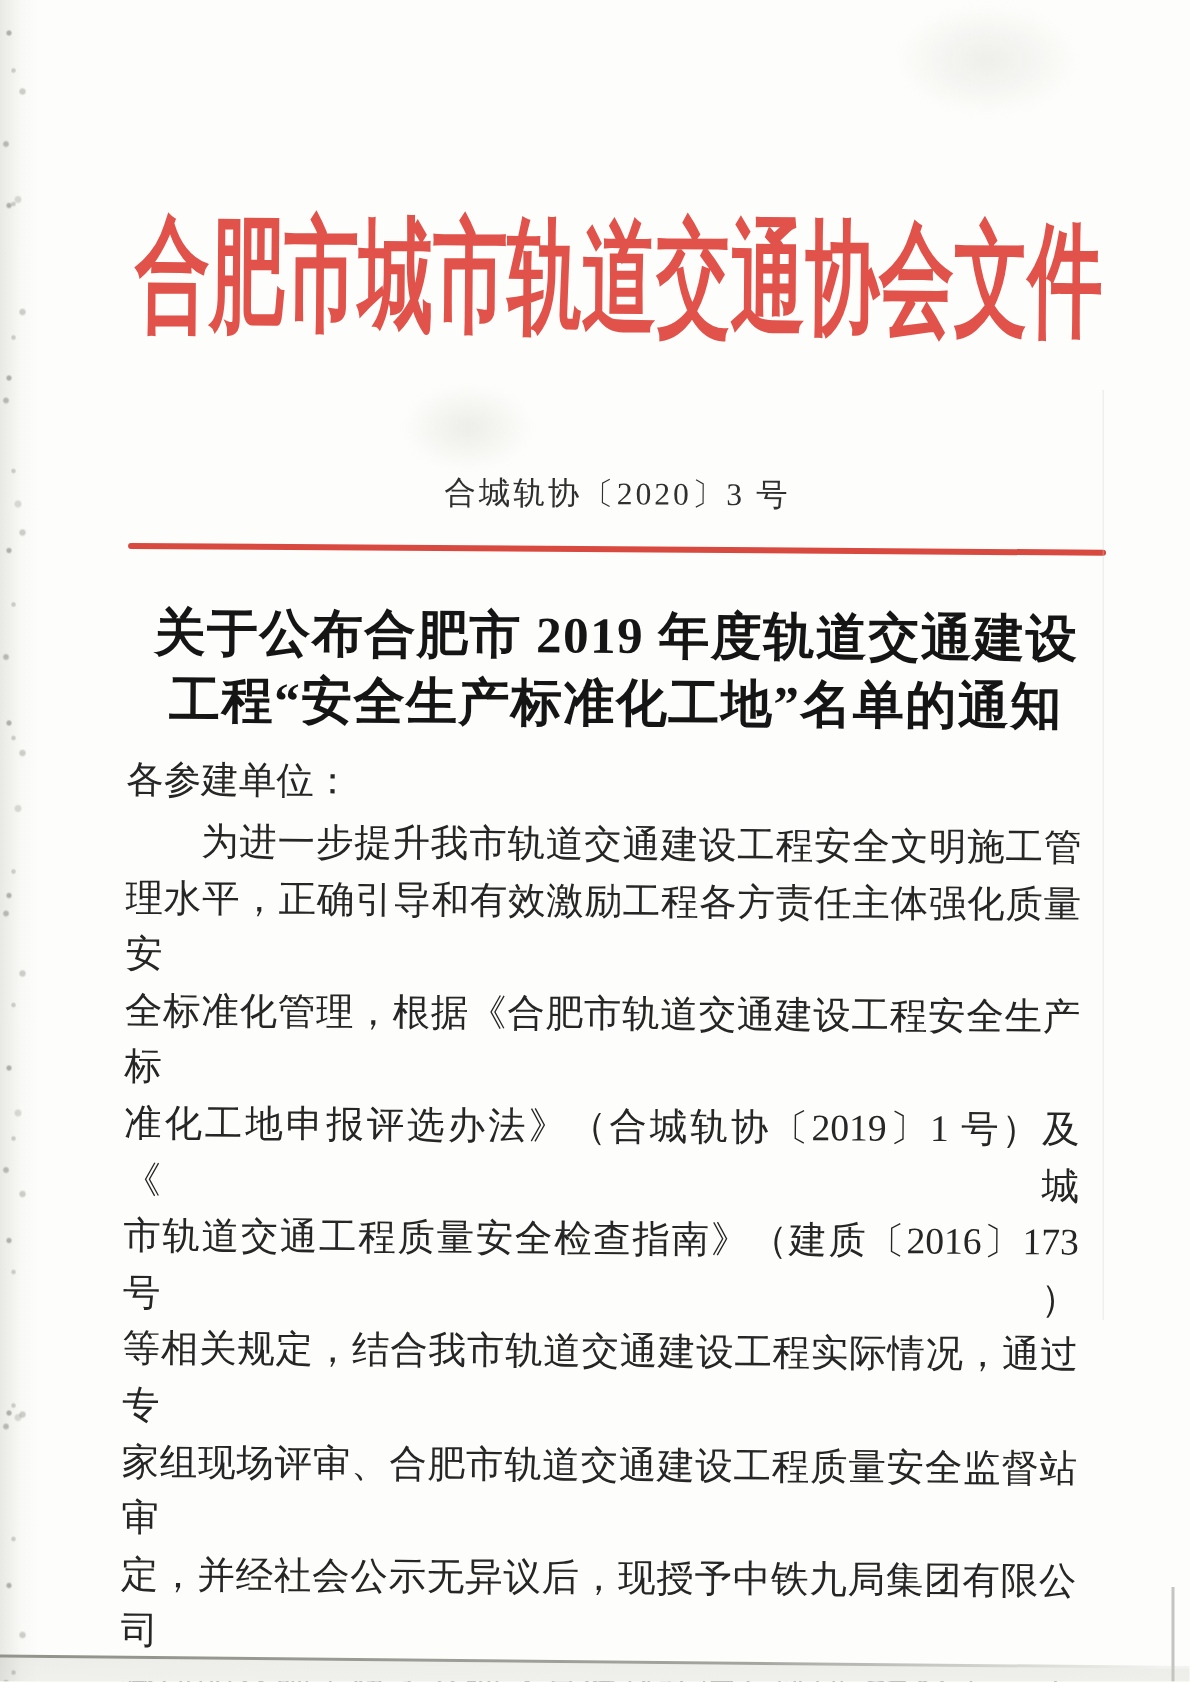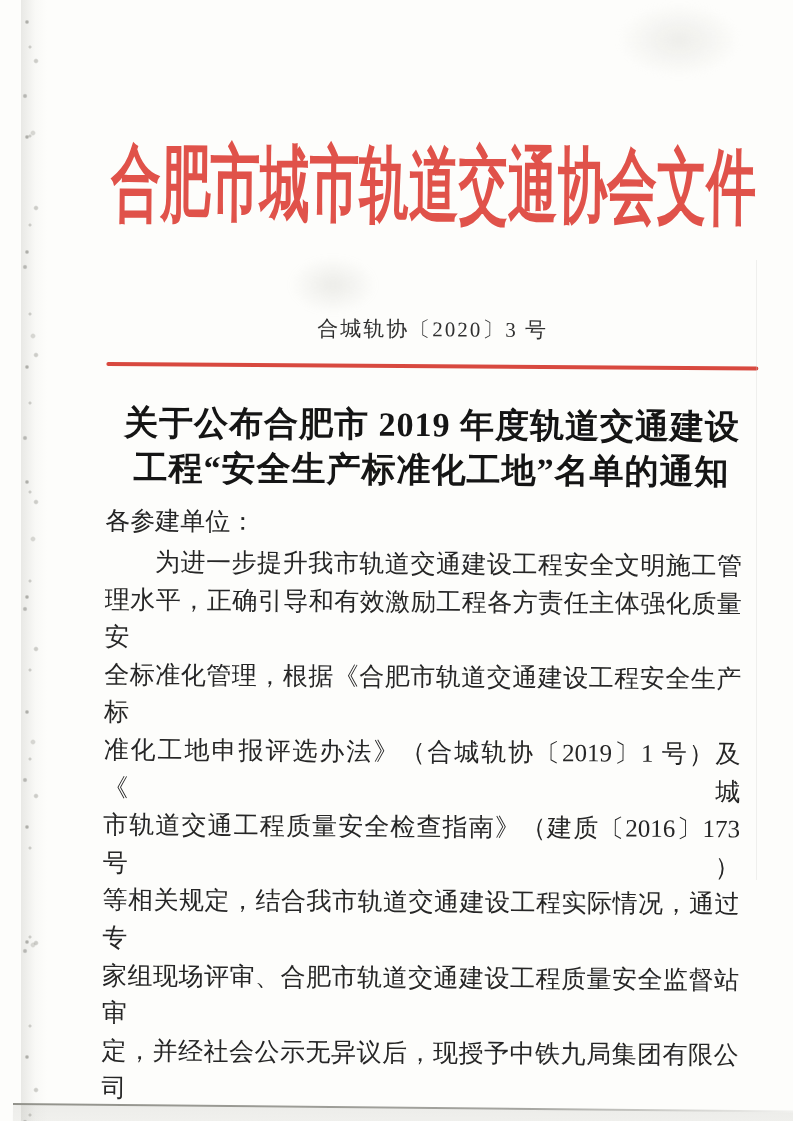--- a/index.html
+++ b/index.html
@@ -9,21 +9,21 @@
   }
   html,body{margin:0;padding:0;}
   body{
     width:793px;height:1121px;
     background:#fdfdfb;
     overflow:hidden;
     position:relative;
     font-family:"Liberation Serif","DejaVu Serif",serif;
     color:var(--text);
   }
-  .page{position:absolute;inset:0;margin-left:21px;}
+  .page{position:absolute;inset:0;}
 
   
   .sheet{
     position:absolute;left:0;top:0;width:793px;
     transform:rotate(0.4deg);
     transform-origin:380px 420px;
   }
   .content{padding-left:85px;padding-right:56px;}
 
   

